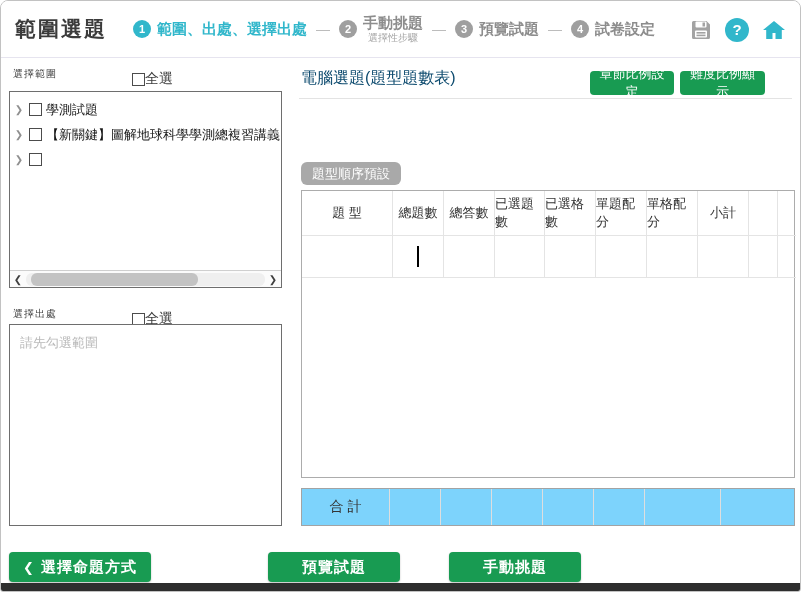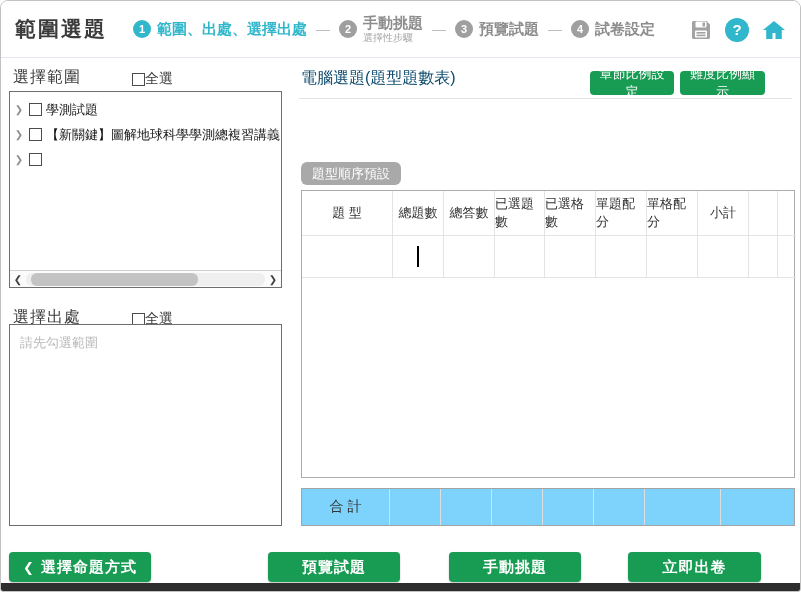--- a/index.html
+++ b/index.html
@@ -8,21 +8,21 @@
   .window {
     position:relative; width:801px; height:592px;
     border:1px solid #c2c2c2; border-radius:8px 8px 3px 3px;
     background:#fff; overflow:hidden;
   }
 
   
   .header {
     position:absolute; top:0; left:0; right:0; height:57px;
     border-bottom:1px solid #e6e4ef; display:flex; align-items:center;
-    padding-left:14px; background:#fff;
+    padding-left:14px; background:#fff;text-align:center;
   }
   .app-title { font-size:21px; font-weight:bold; color:#3b3b3b; letter-spacing:2px; }
   .steps { display:flex; align-items:center; margin-left:26px; gap:9px; }
   .step { display:flex; align-items:center; gap:6px; }
   .step-circle {
     width:18px; height:18px; border-radius:50%; background:#9f9f9f;
     color:#fff; font-size:11px; font-weight:bold;
     display:flex; align-items:center; justify-content:center; flex:0 0 18px;
   }
   .step-label { font-size:15px; font-weight:bold; color:#8d8d8d; white-space:nowrap; }
@@ -32,21 +32,21 @@
   .step-sub { font-size:10px; color:#a5a5a5; font-weight:normal; }
   .step-dash { color:#bcbcbc; font-size:14px; }
   .header-icons { position:absolute; right:13px; top:0; height:57px; display:flex; align-items:center; gap:12px; }
   .icon-help {
     width:24px; height:24px; border-radius:50%; background:#31b7cb; color:#fff;
     font-size:15px; font-weight:bold; display:flex; align-items:center; justify-content:center;
   }
   .icon-svg { display:flex; align-items:center; }
 
   
-  .panel-label { position:absolute; font-size:16px; color:#3c3c3c; letter-spacing:1px; }
+  .panel-label { position:absolute; font-size:10px; color:#3c3c3c; letter-spacing:1px; }
   .select-all { position:absolute; display:flex; align-items:center; font-size:14px; color:#3c3c3c; cursor:pointer; }
   .cb { width:13px; height:13px; border:1.5px solid #4c4c4c; background:#fff; display:inline-block; }
   .listbox { position:absolute; background:#fff; border:1px solid #6e6e6e; }
   .range-box { left:8px; top:90px; width:273px; height:197px; padding:5px 0 18px 3px; overflow:hidden; }
   .tree-item { display:flex; align-items:center; gap:4px; height:25px; white-space:nowrap; overflow:hidden; }
   .tree-arrow { color:#8f8f8f; font-size:10px; width:12px; text-align:center; flex:0 0 12px; }
   .tree-cb { flex:0 0 13px; }
   .tree-label { font-size:13px; color:#161616; }
   .hscroll {
     position:absolute; left:0; right:0; bottom:0; height:17px;
@@ -243,18 +243,15 @@
   <button class="action-btn" style="left:8px; width:142px;">
     <span class="chev">❮</span>
     <span>選擇命題方式</span>
   </button>
   <button class="action-btn" style="left:267px; width:132px;">
     <span>預覽試題</span>
   </button>
   <button class="action-btn" style="left:448px; width:132px;">
     <span>手動挑題</span>
   </button>
-  <button class="action-btn" style="left:627px; width:133px;">
-    <span>立即出卷</span>
-  </button>
 
   <div class="bottom-strip"></div>
 </div>
 
 </body></html>

